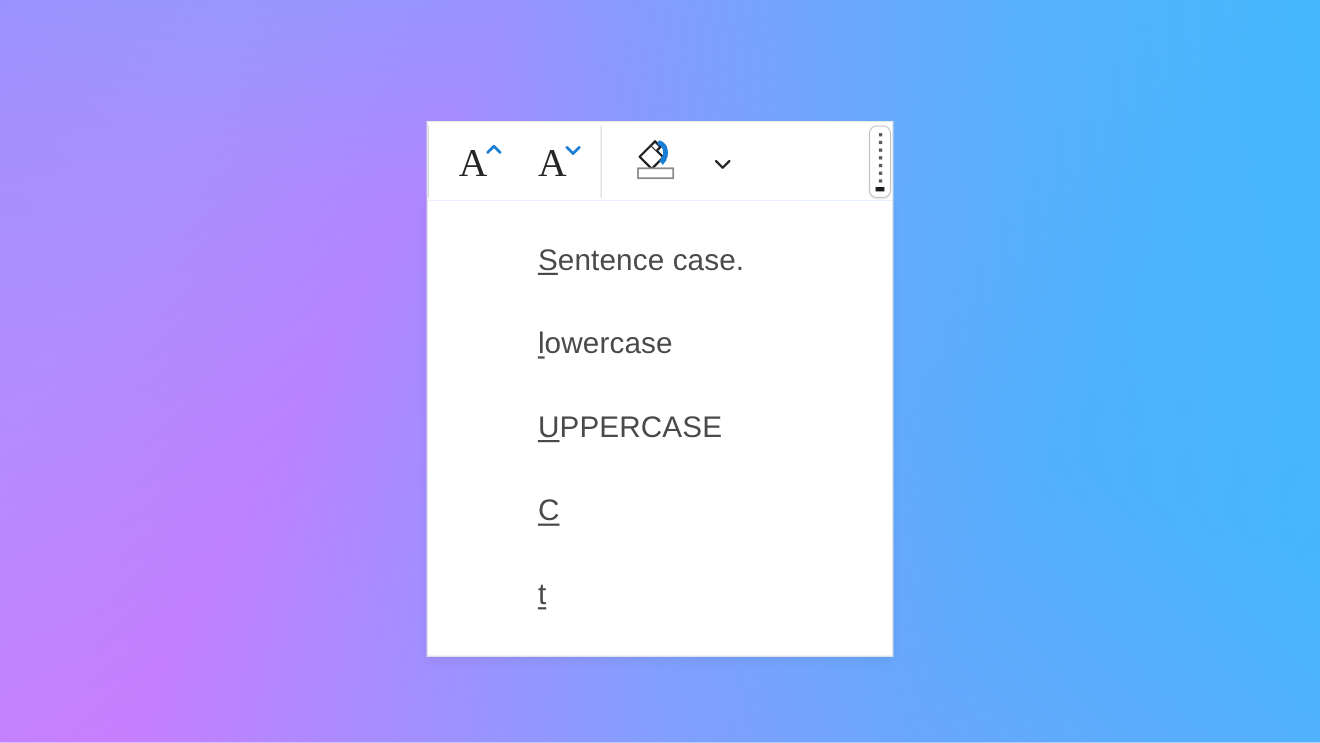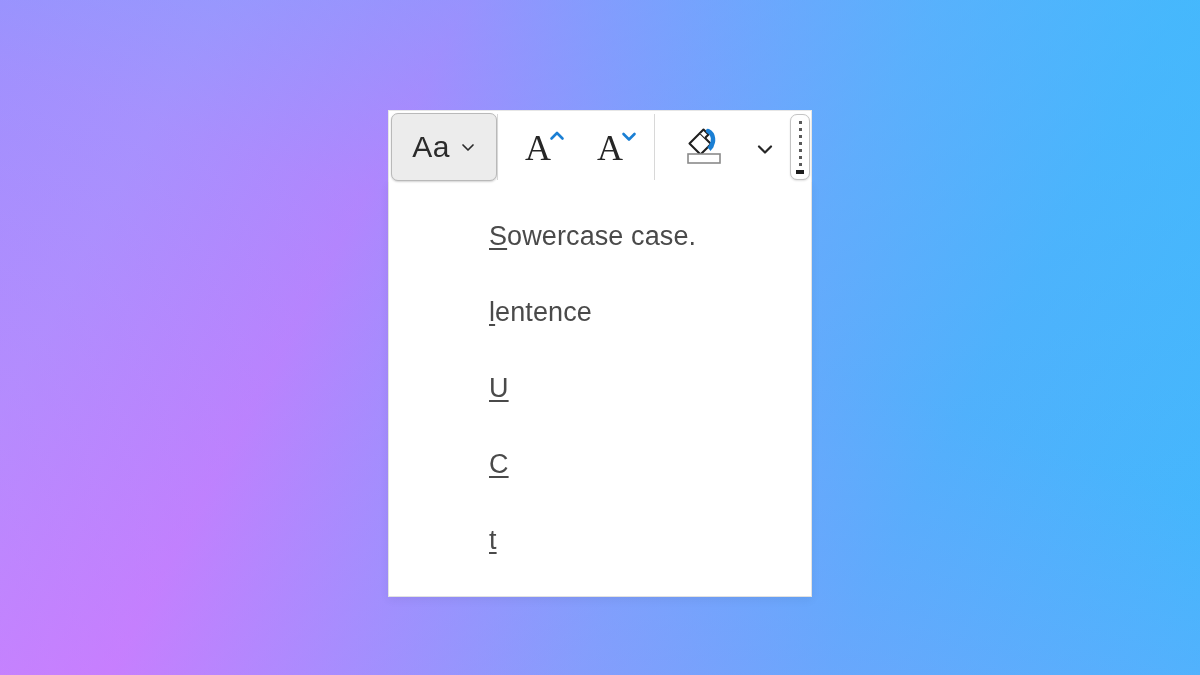--- a/index.html
+++ b/index.html
@@ -212,30 +212,20 @@
 </style>
 </head>
 <body>
 
 <div class="bg-overlay"></div>
 
 <div class="widget">
 
   <div class="mini-toolbar">
 
-    <div class="tb-group">
-      <div class="btn-case">
-        <span class="aa">Aa</span>
-        <span class="chev">
-          <svg width="16" height="16" viewBox="0 0 16 16">
-            <path d="M3 6 L8 11 L13 6" fill="none" stroke="#2b2b2b" stroke-width="1.7" stroke-linecap="round" stroke-linejoin="round"></path>
-          </svg>
-        </span>
-      </div>
-    </div>
 
     <div class="tb-sep"></div>
 
     <div class="tb-group">
       <div class="btn-font">
         <span class="glyph-A">A</span>
         <span class="chev mini-chev">
           <svg width="18" height="18" viewBox="0 0 18 18">
             <path d="M3.5 10.5 L9 5 L14.5 10.5" fill="none" stroke="#1a7fd4" stroke-width="2.6" stroke-linecap="round" stroke-linejoin="round"></path>
           </svg>
@@ -290,28 +280,29 @@
           <i></i>
           <i></i>
           <i class="bar"></i>
       </span>
     </div>
   </div>
 
   <div class="menu">
     <div class="menu-item">
       <span class="acc">S</span>
-        <span>owercase case.</span>
+        <span>entence case.</span>
     </div>
     <div class="menu-item">
       <span class="acc">l</span>
-        <span>entence</span>
+        <span>owercase</span>
     </div>
     <div class="menu-item">
       <span class="acc">U</span>
+        <span>PPERCASE</span>
     </div>
     <div class="menu-item">
       <span class="acc">C</span>
     </div>
     <div class="menu-item">
       <span class="acc">t</span>
     </div>
   </div>
 
 </div>

